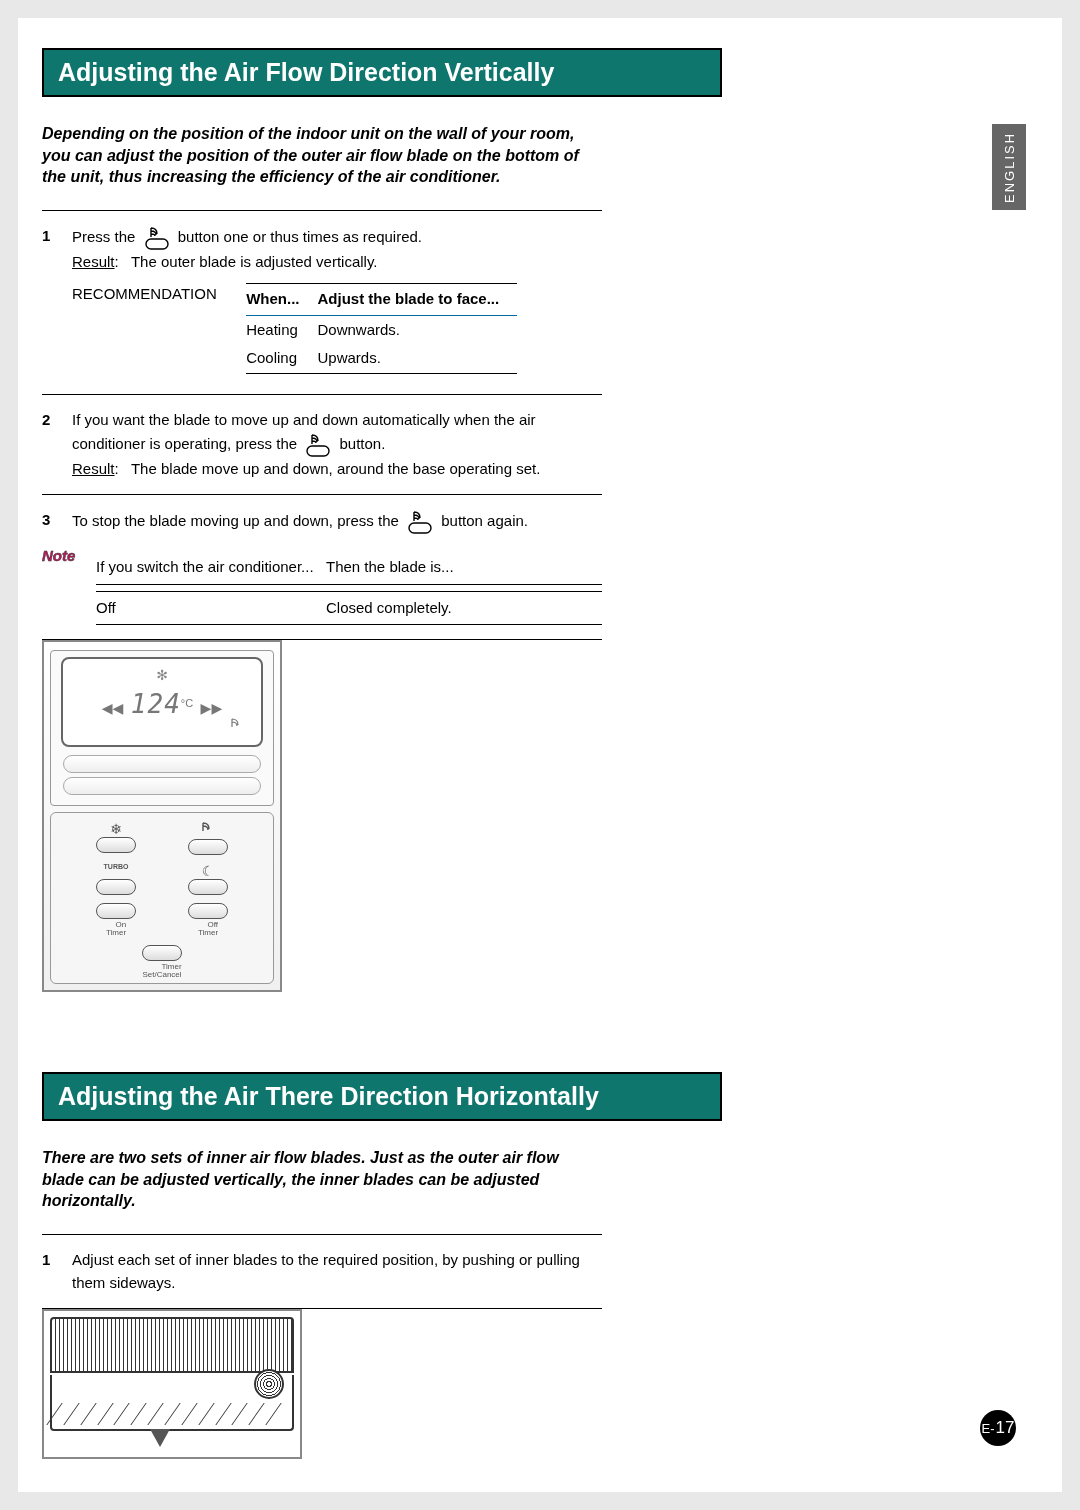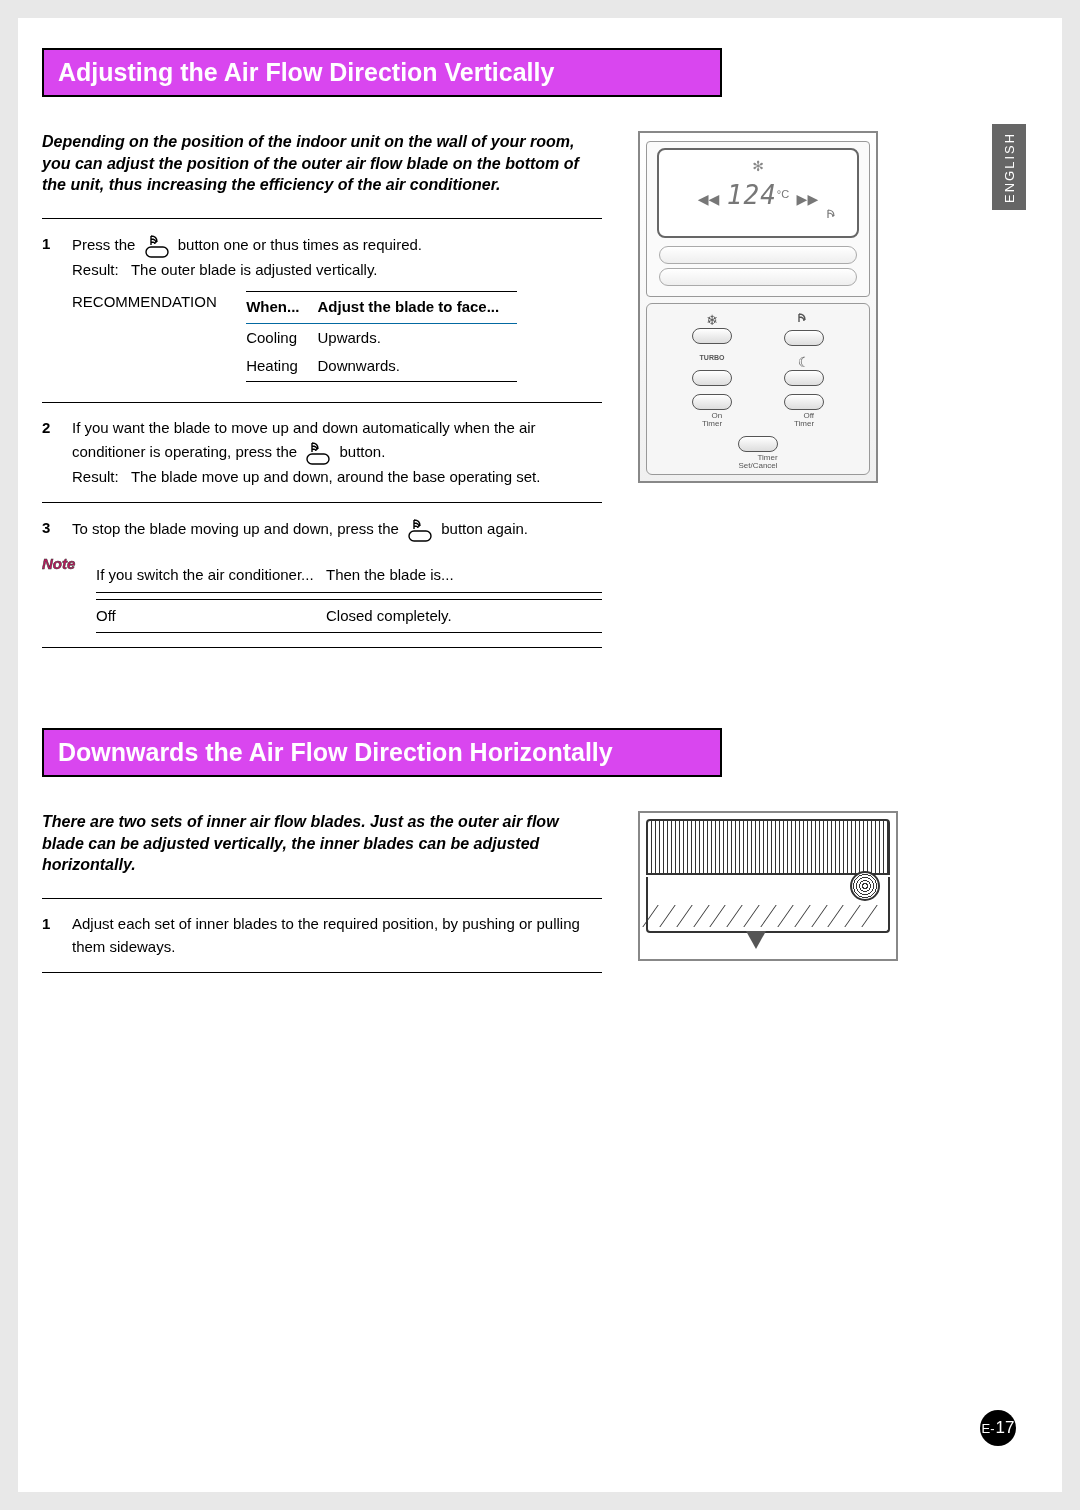--- a/index.html
+++ b/index.html
@@ -13,21 +13,21 @@
   }
   .page {
     background: #fff;
     position: absolute;
     left: 18px; top: 18px;
     width: 1044px; height: 1474px;
     padding: 30px 40px 30px 24px;
   }
   .section-header {
     border: 2px solid #000;
-    background: #d946ef;
+    background: #0f766e;
     color: #fff;
     font-size: 25px;
     font-weight: bold;
     padding: 8px 14px;
     width: 680px;
     margin-bottom: 24px;
   }
   .lang-tab {
     position: absolute;
     right: 36px;
@@ -39,42 +39,42 @@
     font-size: 13px;
     letter-spacing: 2px;
     writing-mode: vertical-rl;
     transform: rotate(180deg);
     display: flex;
     align-items: center;
     justify-content: center;
   }
   .content-row {
     display: flex;
-    gap: 36px;
-    margin-top: 34px;
+    margin-top: 26px;
+    flex-direction: column;
   }
   .left-col { width: 560px; }
   .intro {
     font-weight: bold;
     font-style: italic;
     font-size: 16px;
     line-height: 1.35;
     margin-bottom: 22px;
   }
   .step-block {
     border-top: 1px solid #000;
     padding: 14px 0 14px 0;
     font-size: 15px;
     line-height: 1.5;
   }
   .step-block.last { border-bottom: 1px solid #000; }
   .step-row { display: flex; }
   .step-num { width: 30px; font-weight: bold; flex-shrink: 0; }
   .step-txt { flex: 1; }
-  .ul { }
+  .ul { text-decoration: underline; }
   .inline-icon {
     display: inline-block;
     vertical-align: middle;
     margin: 0 3px;
   }
   .rec-table {
     margin-top: 10px;
     margin-left: 30px;
     font-size: 15px;
   }
@@ -207,26 +207,26 @@
         <div class="rec-table">
           <span class="rec-label">RECOMMENDATION</span>
           <span class="rec-inner">
             <table>
               <tbody>
                   <tr>
                 <th>When...</th>
                 <th>Adjust the blade to face...</th>
               </tr>
               <tr>
+                <td>Heating</td>
+                <td>Downwards.</td>
+              </tr>
+              <tr>
                 <td>Cooling</td>
                 <td>Upwards.</td>
-              </tr>
-              <tr>
-                <td>Heating</td>
-                <td>Downwards.</td>
               </tr>
             </tbody>
               </table>
           </span>
         </div>
       </div>
 
       <div class="step-block">
         <div class="step-row">
           <div class="step-num">2</div>
@@ -338,21 +338,21 @@
               <div class="oval-btn"></div>
               <div class="btn-label">Timer<br>Set/Cancel</div>
             </div>
           </div>
         </div>
       </div>
     </div>
   </div>
 
   <div class="section2">
-    <div class="section-header">Downwards the Air Flow Direction Horizontally</div>
+    <div class="section-header">Adjusting the Air There Direction Horizontally</div>
 
     <div class="content-row">
       <div class="left-col">
         <p class="intro">There are two sets of inner air flow blades. Just as the outer air flow blade can be adjusted vertically, the inner blades can be adjusted horizontally.</p>
 
         <div class="step-block last" style="border-top:1px solid #000;">
           <div class="step-row">
             <div class="step-num">1</div>
             <div class="step-txt">Adjust each set of inner blades to the required position, by pushing or pulling them sideways.</div>
           </div>

